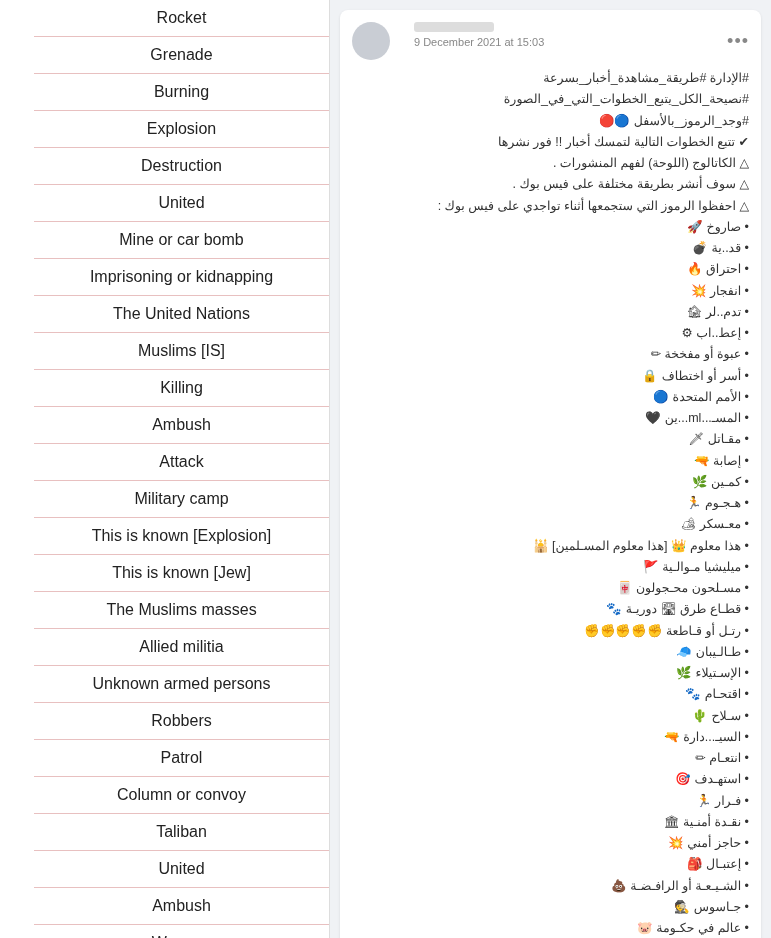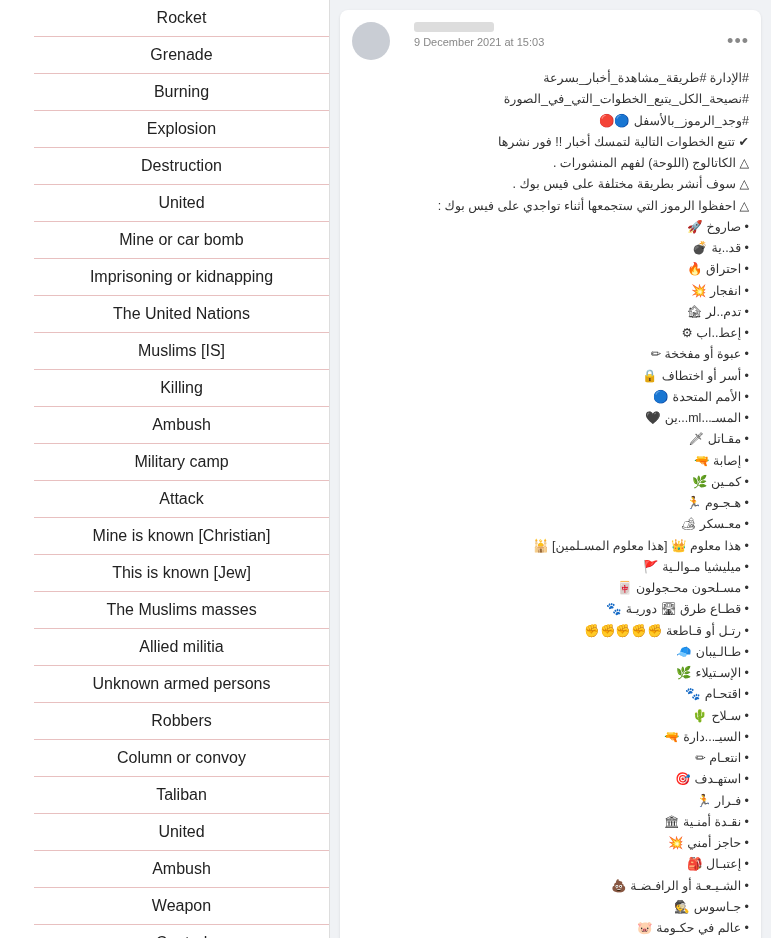--- a/index.html
+++ b/index.html
@@ -113,28 +113,29 @@
     <div class="list-item">Burning</div>
     <div class="list-item">Explosion</div>
     <div class="list-item">Destruction</div>
     <div class="list-item">United</div>
     <div class="list-item">Mine or car bomb</div>
     <div class="list-item">Imprisoning or kidnapping</div>
     <div class="list-item">The United Nations</div>
     <div class="list-item">Muslims [IS]</div>
     <div class="list-item">Killing</div>
     <div class="list-item">Ambush</div>
+    <div class="list-item">Attack</div>
     <div class="list-item">Military camp</div>
-    <div class="list-item">Attack</div>
-    <div class="list-item">Mine is known [Christian]</div>
+    <div class="list-item">This is known [Explosion]</div>
     <div class="list-item">This is known [Jew]</div>
     <div class="list-item">The Muslims masses</div>
     <div class="list-item">Allied militia</div>
     <div class="list-item">Unknown armed persons</div>
     <div class="list-item">Robbers</div>
+    <div class="list-item">Patrol</div>
     <div class="list-item">Column or convoy</div>
     <div class="list-item">Taliban</div>
     <div class="list-item">United</div>
     <div class="list-item">Ambush</div>
     <div class="list-item">Weapon</div>
     <div class="list-item">Control</div>
     <div class="list-item">Storming</div>
   </div>
 
 <div class="right-panel">

